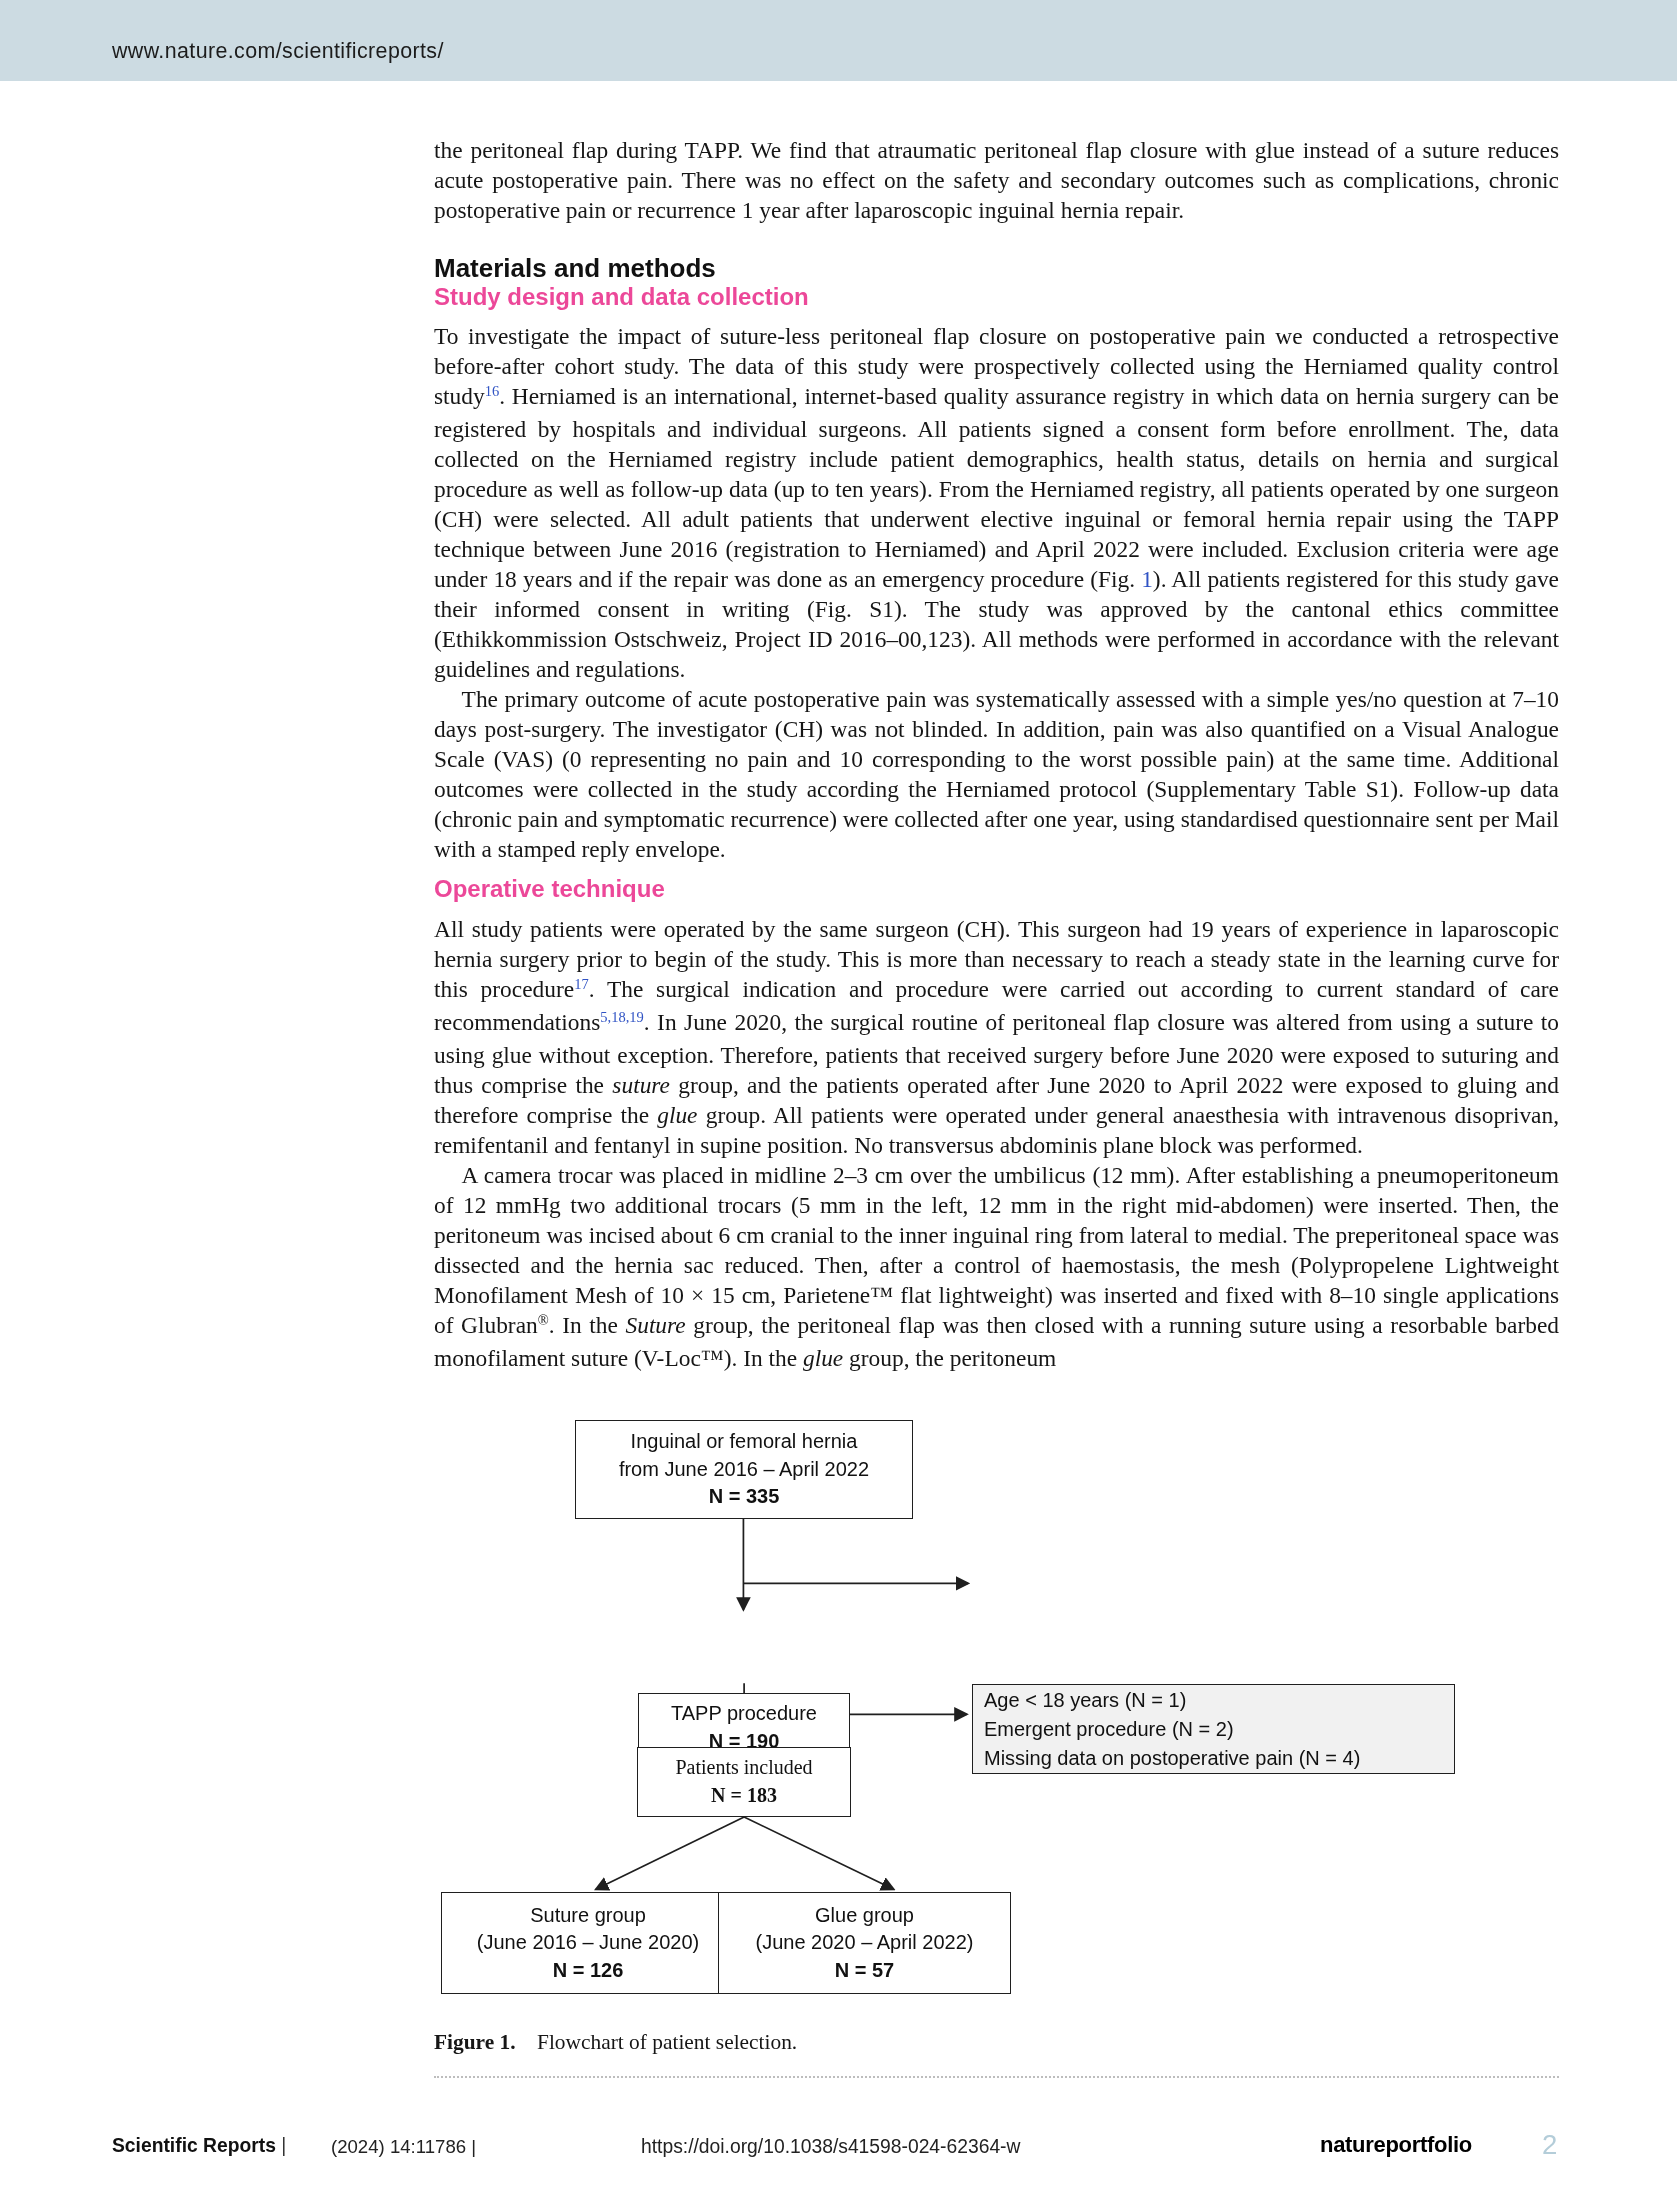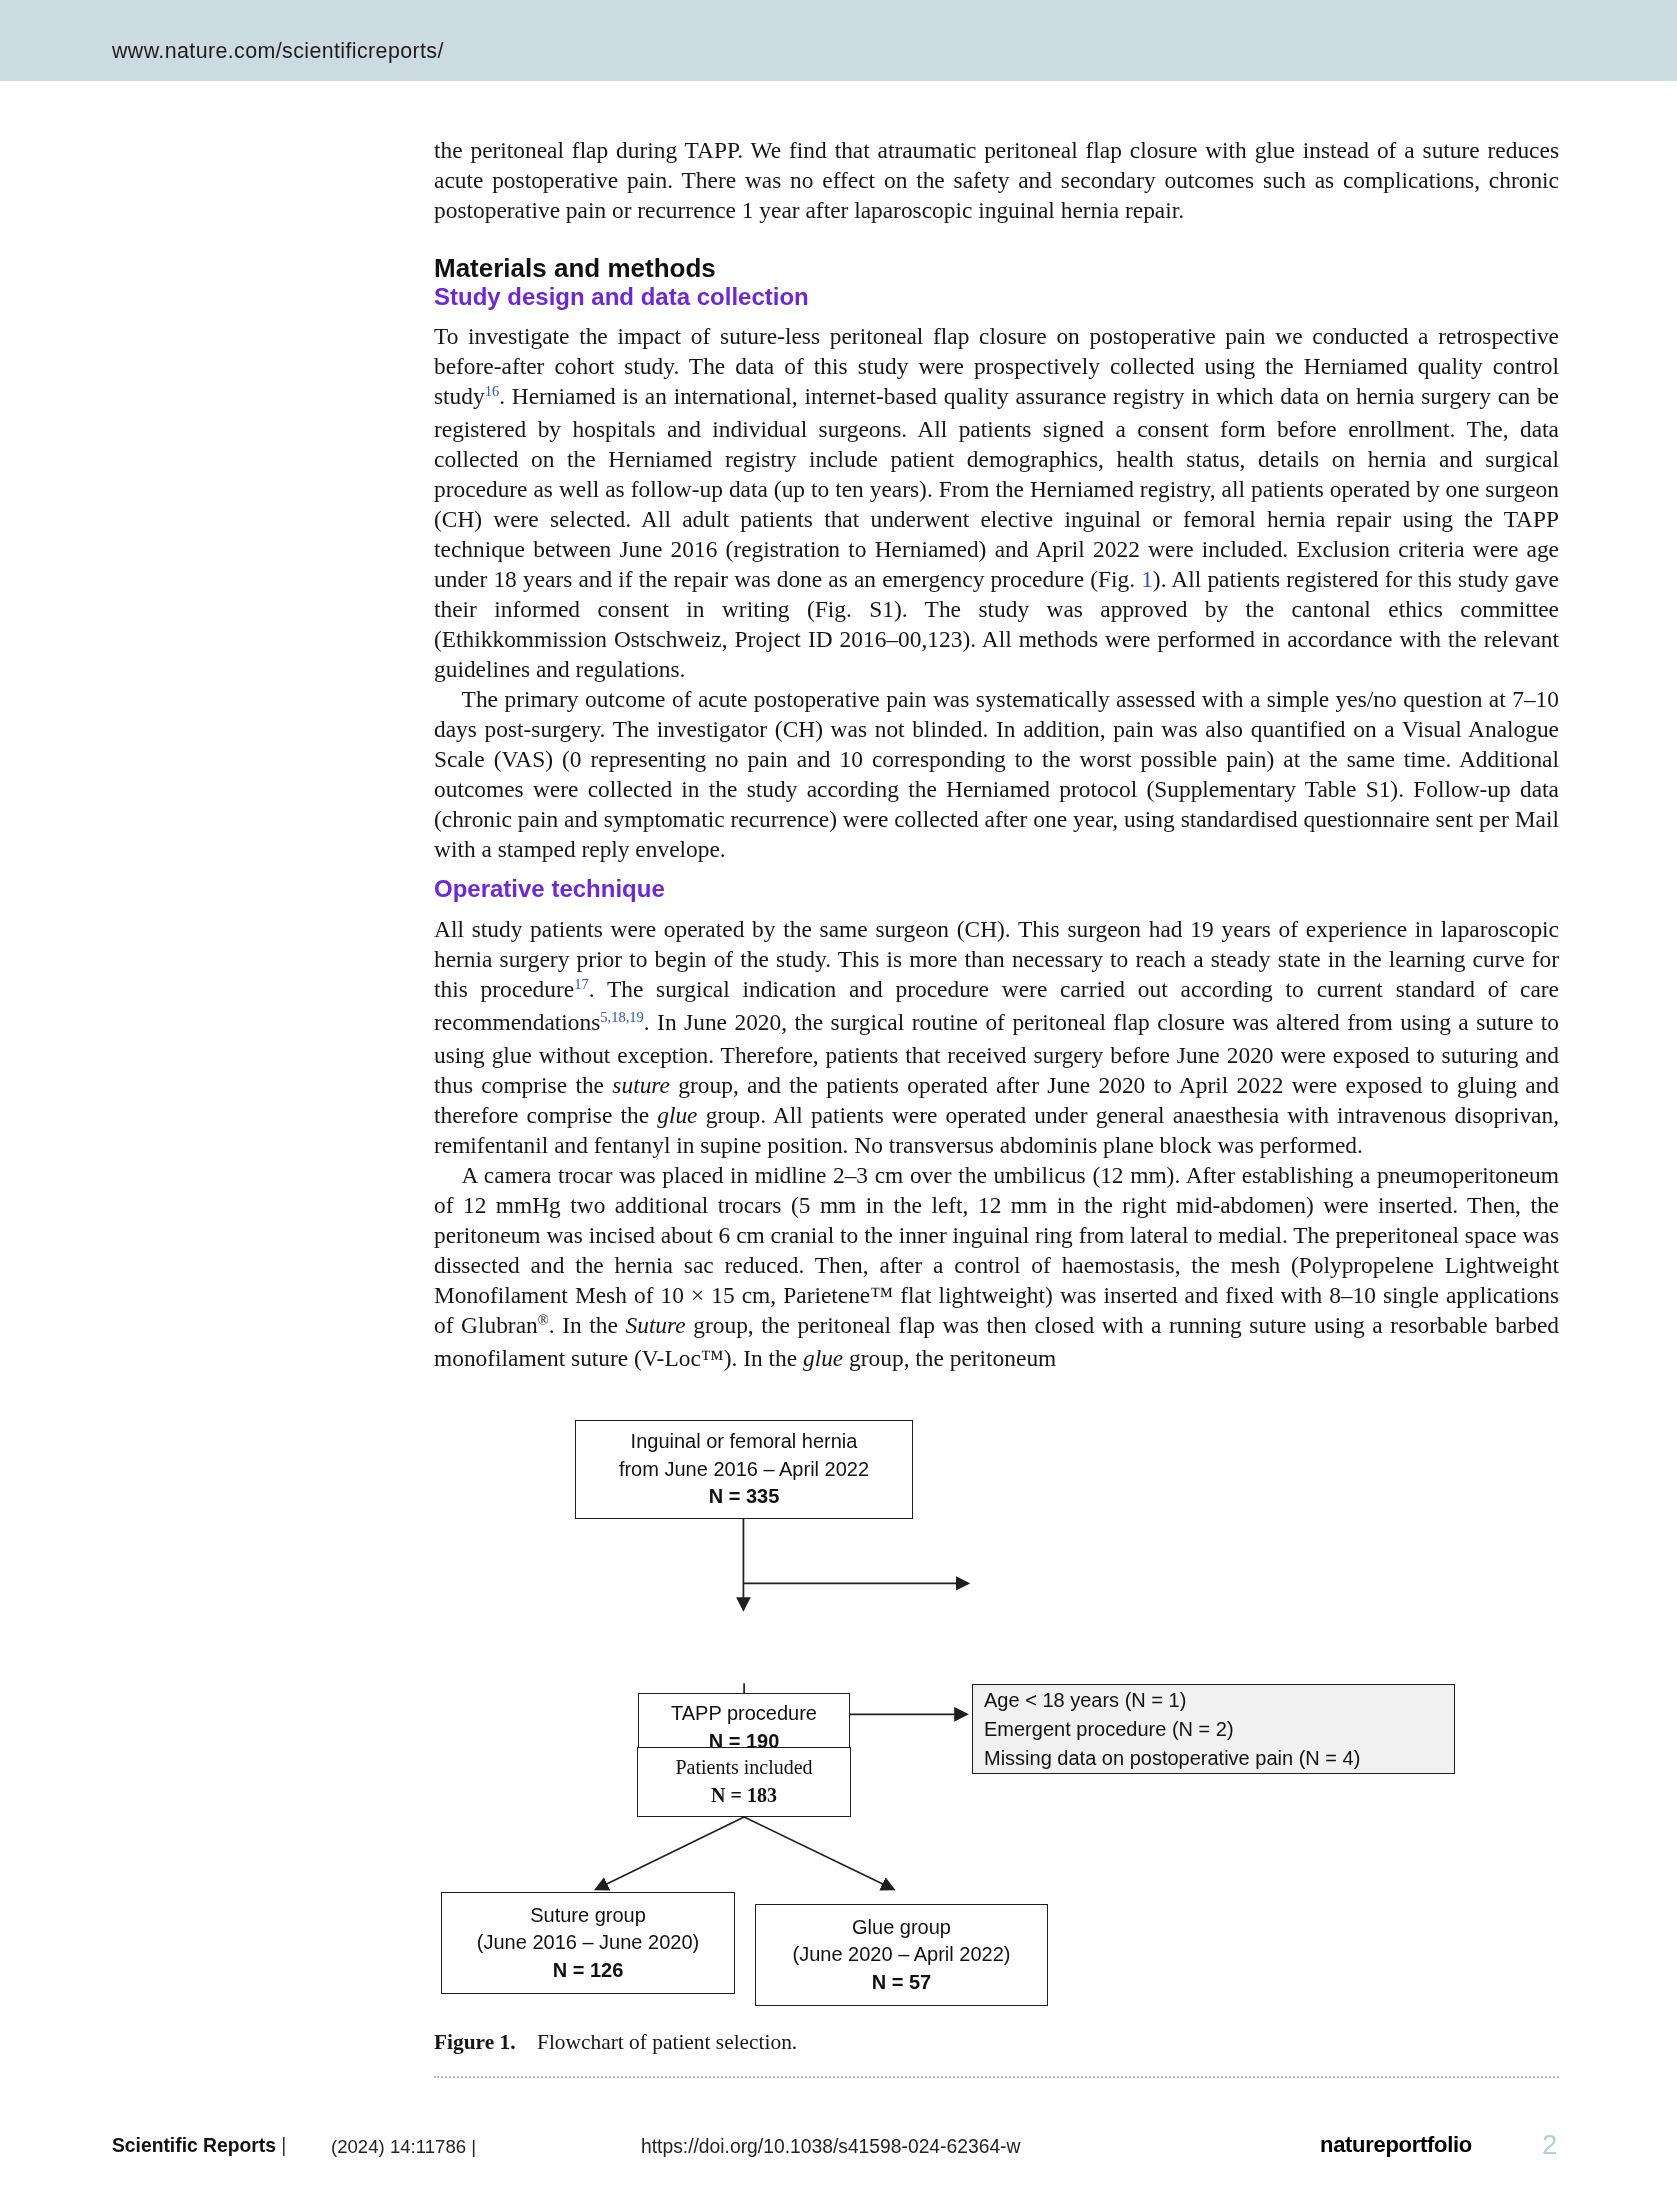--- a/index.html
+++ b/index.html
@@ -38,21 +38,21 @@
   }
   .column p{text-align:justify;}
   p.indent{text-indent:27.6px;}
   h1.sec{
     font-family:"Liberation Sans",sans-serif;
     font-size:26px;line-height:30px;font-weight:bold;color:#111;
     margin-top:27.6px;text-align:left;
   }
   h2.subsec{
     font-family:"Liberation Sans",sans-serif;
-    font-size:24px;line-height:27.6px;font-weight:bold;color:#6d28d9;
+    font-size:24px;line-height:27.6px;font-weight:bold;color:#ec4899;
     text-align:left;
   }
   h2.subsec.spaced{margin-top:11px;}
   .p-after-subhead{margin-top:11px;}
   
   .seg-i{font-style:italic;}
   .seg-link{color:var(--link);}
   .seg-sup-link{
     color:var(--link);
     font-size:62%;
@@ -181,21 +181,21 @@
     <div>Patients included</div>
     <div class="fc-n">N = 183</div>
   </div>
 
   <div class="fc-box" style="left:441px;top:1892px;width:294px;height:102px;">
     <div>Suture group</div>
     <div>(June 2016 – June 2020)</div>
     <div class="fc-n">N = 126</div>
   </div>
 
-  <div class="fc-box" style="left:755px;top:1892px;width:293px;height:102px;margin-top:12px;">
+  <div class="fc-box" style="left:718px;top:1892px;width:293px;height:102px;">
     <div>Glue group</div>
     <div>(June 2020 – April 2022)</div>
     <div class="fc-n">N = 57</div>
   </div>
 
   <div class="fig-caption">
     <span class="fig-label">Figure 1.</span>
     <span>&nbsp;&nbsp;</span>
     <span>Flowchart of patient selection.</span>
   </div>

